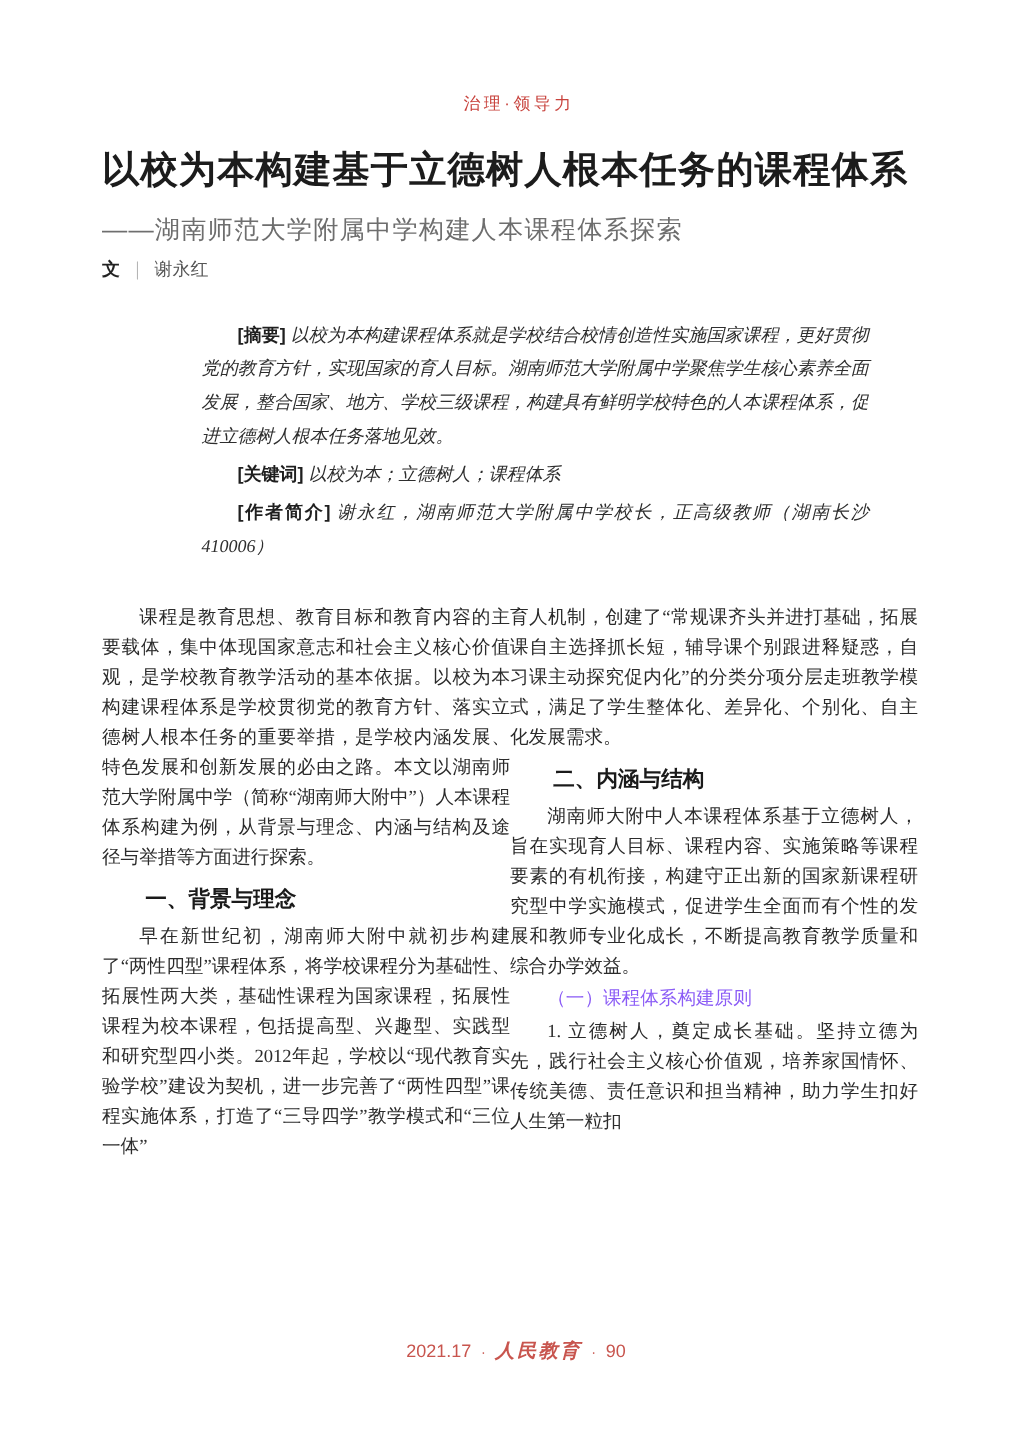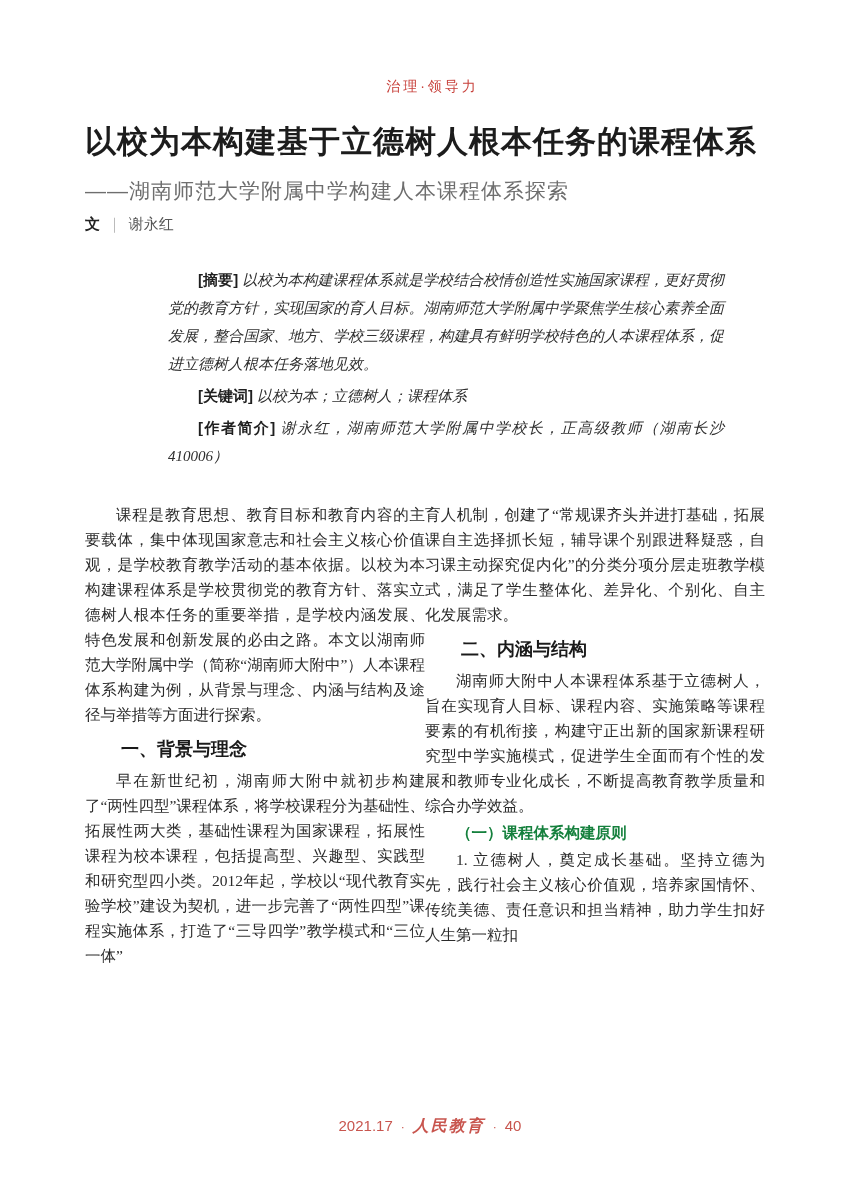--- a/index.html
+++ b/index.html
@@ -74,22 +74,22 @@
     font-family:"Liberation Sans","DejaVu Sans",sans-serif;
     font-size:18px;
     font-weight:700;
     color:#1a1a1a;
     margin:10px 0 6px 0;
     text-indent:2em;
   }
   .subsec {
     font-family:"Liberation Sans","DejaVu Sans",sans-serif;
     font-size:15.5px;
-    font-weight:700;
-    color:#15803d;
+    font-weight:400;
+    color:#8b5cf6;
     margin:2px 0;
     text-indent:2em;
   }
   .footer {
     position:absolute;
     top:1116px; left:0;
     width:860px;
     text-align:center;
     color:#c8554e;
     font-family:"Liberation Sans","DejaVu Sans",sans-serif;
@@ -134,16 +134,16 @@
     <div class="col">
       <p class="bp">育人机制，创建了“常规课齐头并进打基础，拓展课自主选择抓长短，辅导课个别跟进释疑惑，自习课主动探究促内化”的分类分项分层走班教学模式，满足了学生整体化、差异化、个别化、自主化发展需求。</p>
       <h3 class="sec">二、内涵与结构</h3>
       <p class="bp indent">湖南师大附中人本课程体系基于立德树人，旨在实现育人目标、课程内容、实施策略等课程要素的有机衔接，构建守正出新的国家新课程研究型中学实施模式，促进学生全面而有个性的发展和教师专业化成长，不断提高教育教学质量和综合办学效益。</p>
       <h4 class="subsec">（一）课程体系构建原则</h4>
       <p class="bp indent">1. 立德树人，奠定成长基础。坚持立德为先，践行社会主义核心价值观，培养家国情怀、传统美德、责任意识和担当精神，助力学生扣好人生第一粒扣</p>
     </div>
   </div>
 
   <div class="footer">
-    <span>2021.17</span><span class="dot">·</span><span class="journal">人民教育</span><span class="dot">·</span><span>40</span>
+    <span>2021.17</span><span class="dot">·</span><span class="journal">人民教育</span><span class="dot">·</span><span>90</span>
   </div>
 
 </div>
 
 </body></html>

